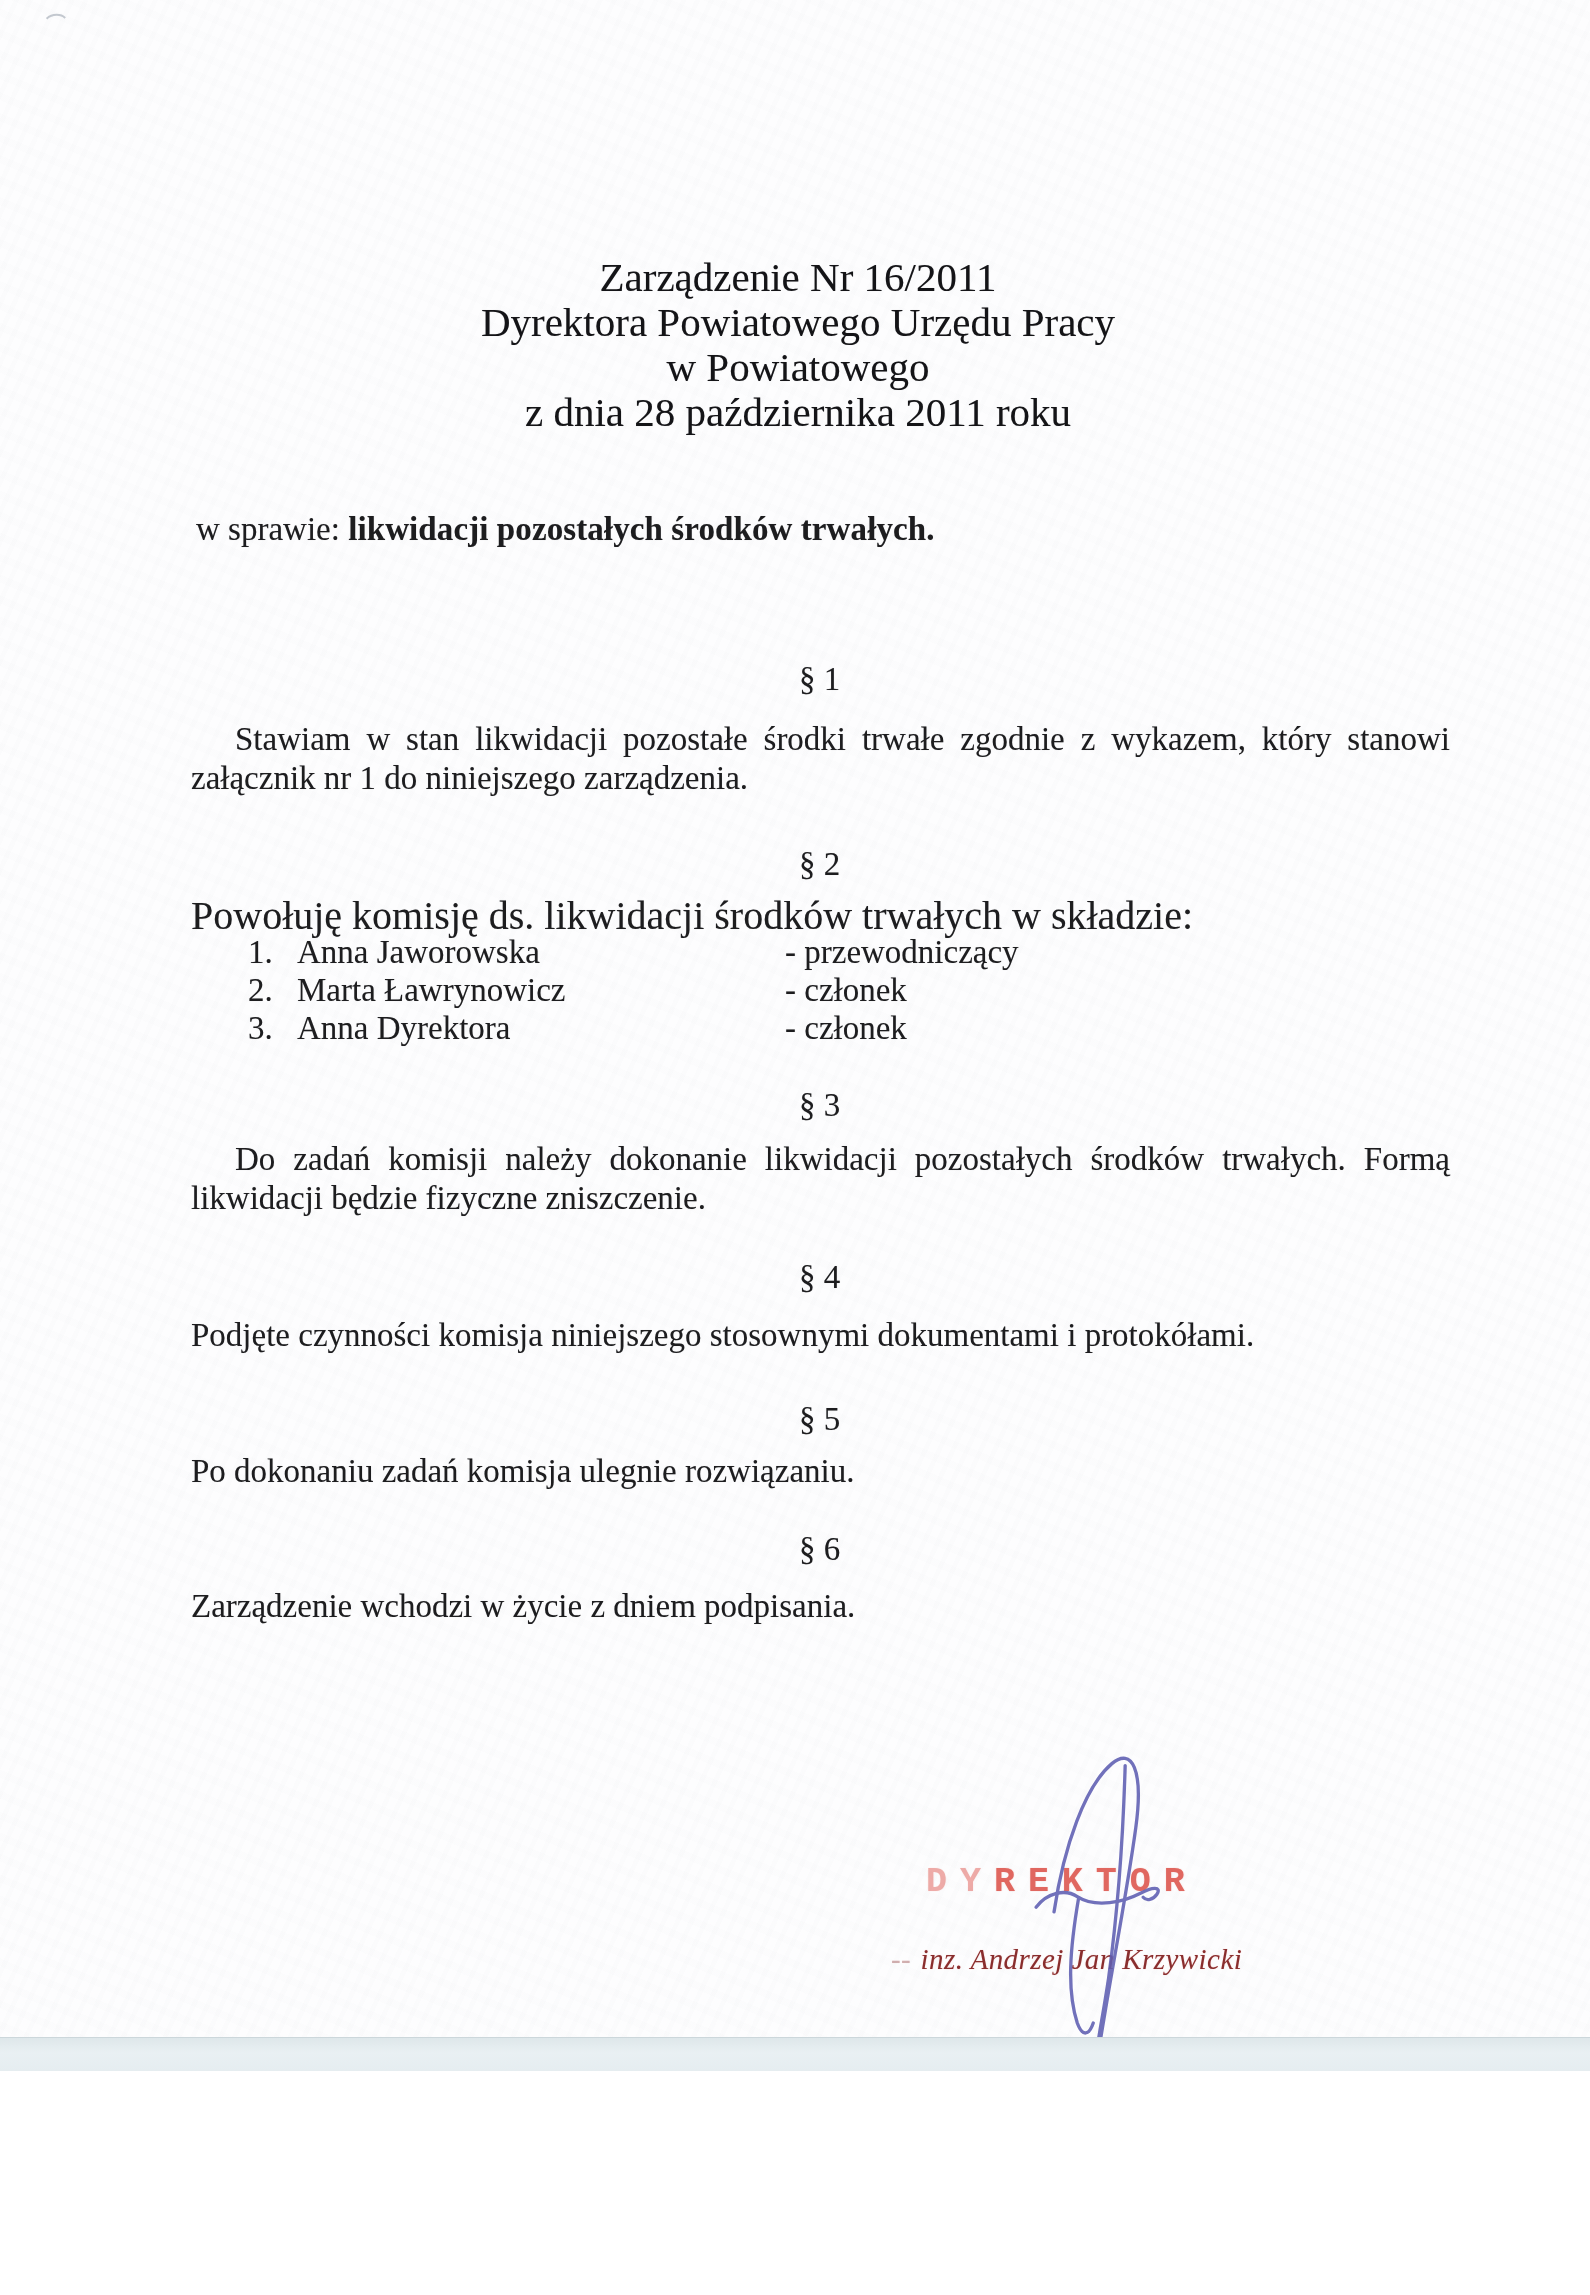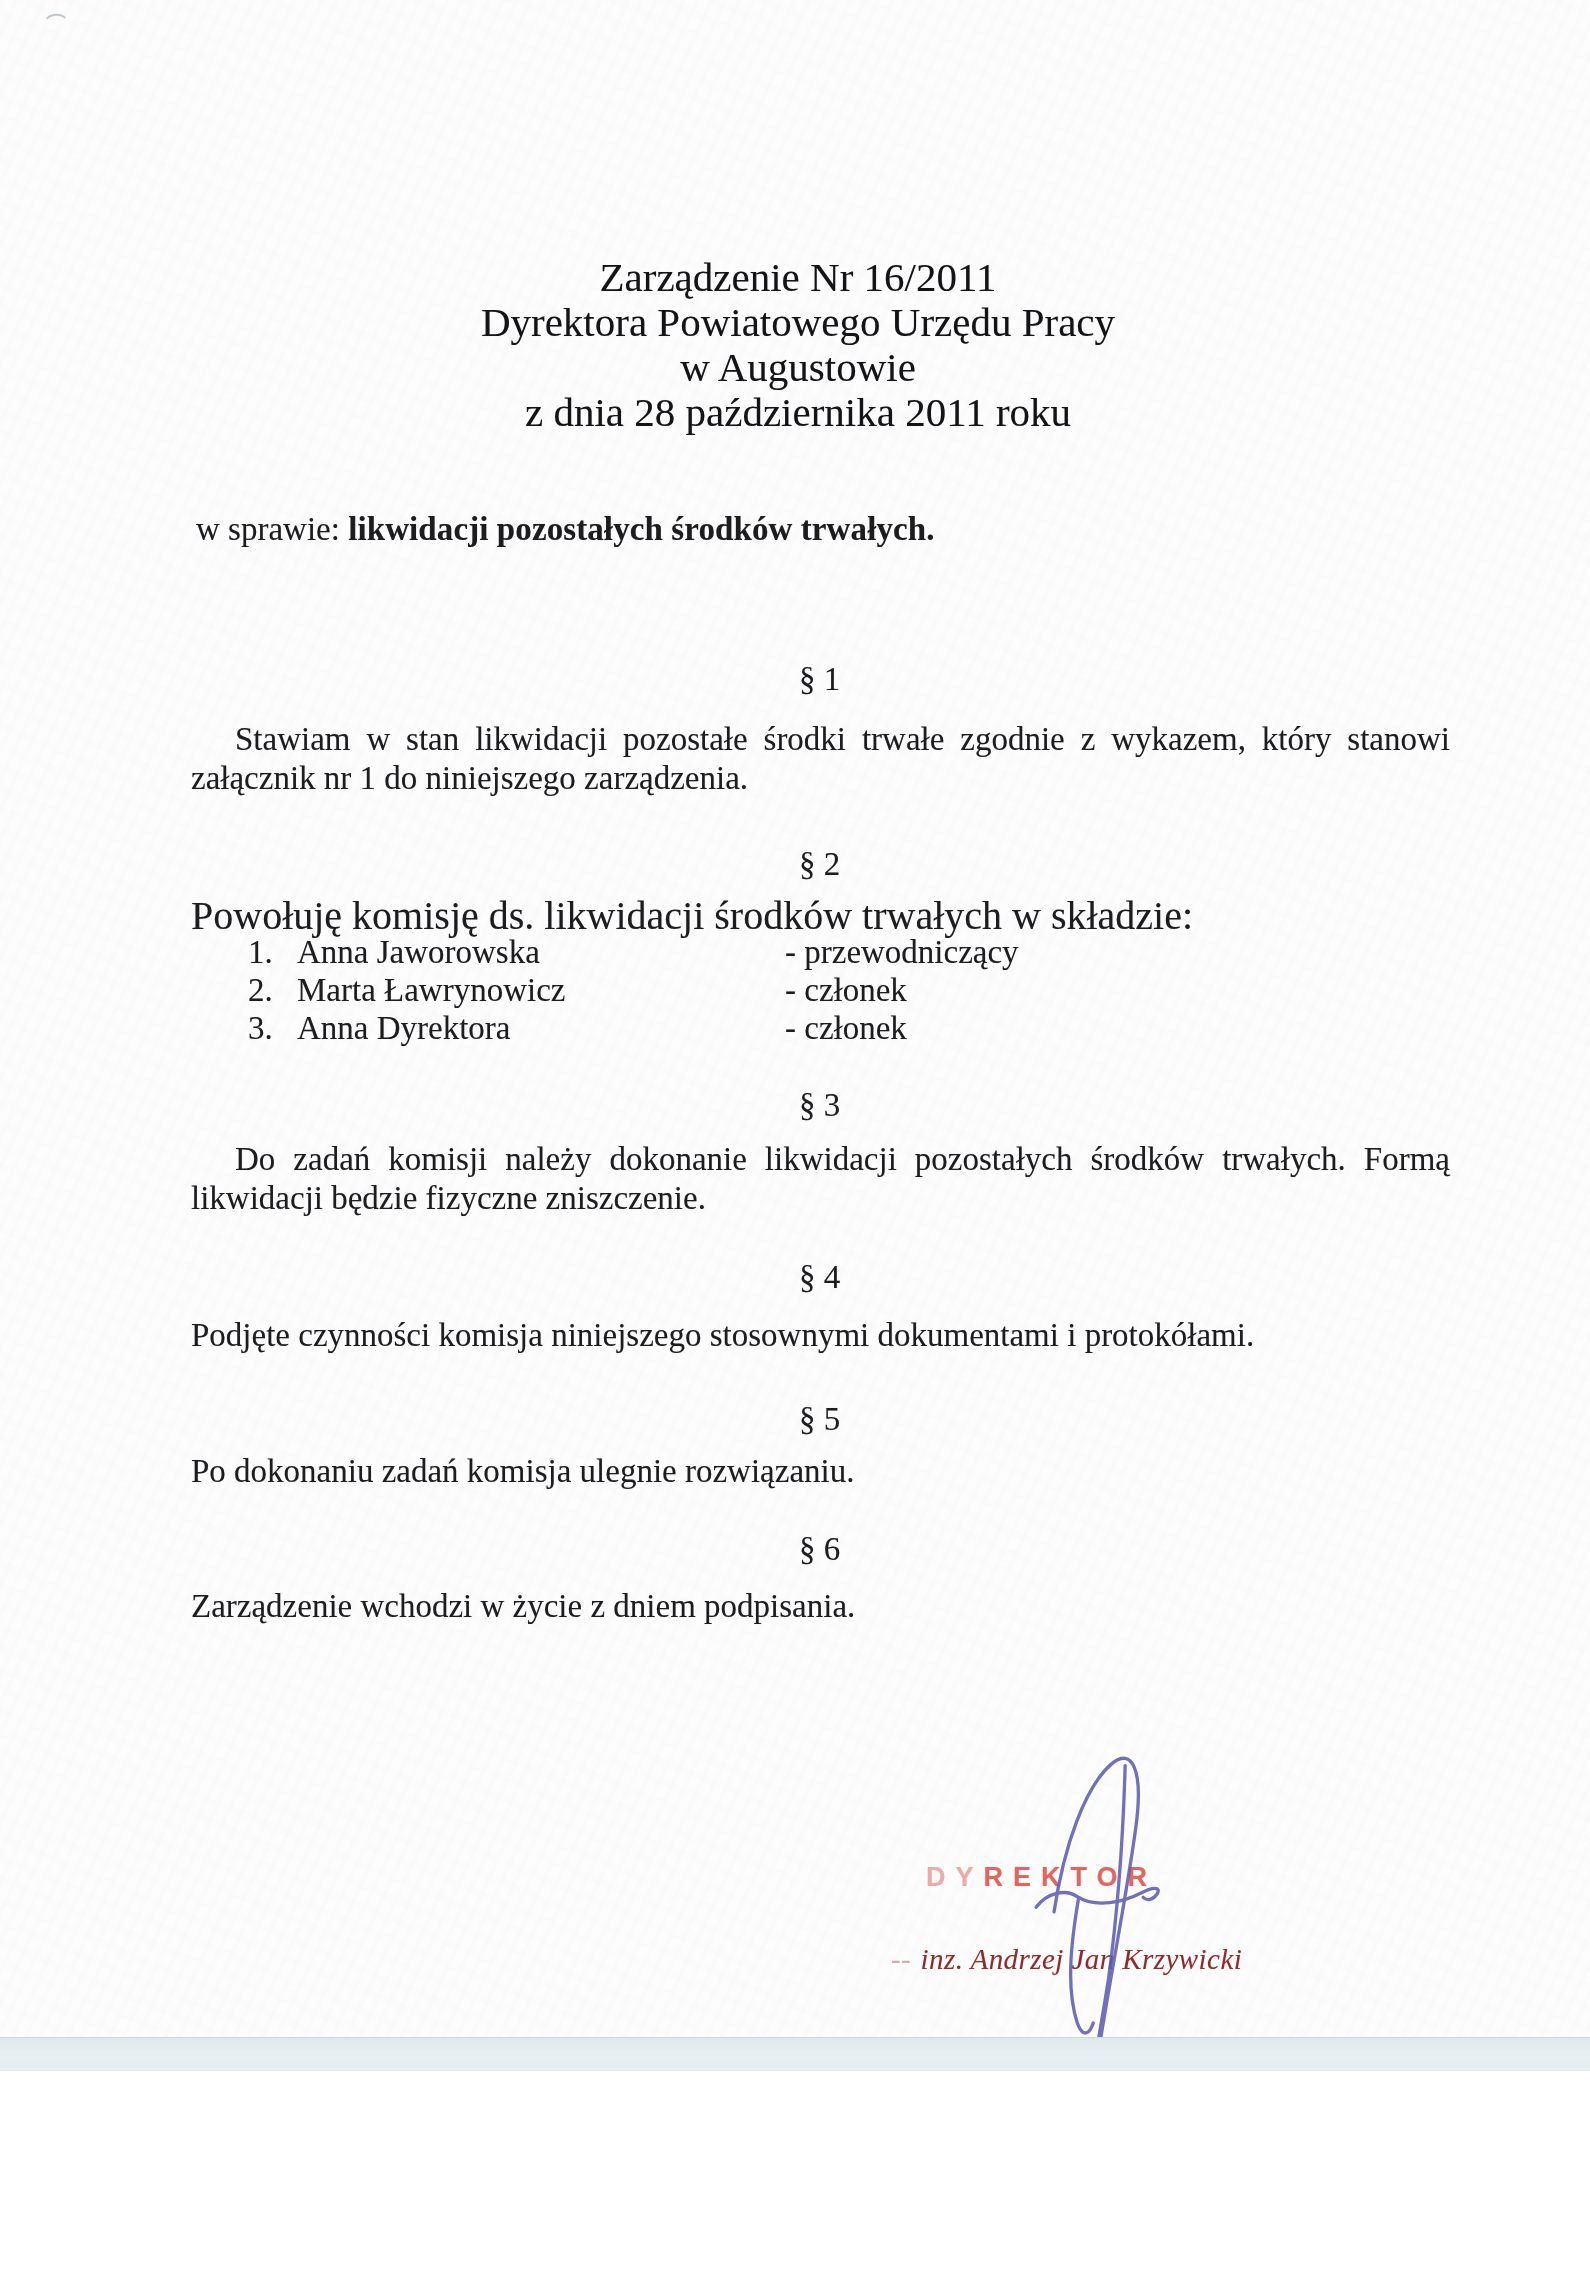--- a/index.html
+++ b/index.html
@@ -38,22 +38,22 @@
   .nline{ display:block;text-align:left; }
   .intro{ position:absolute;left:191px;font-size:40px;white-space:nowrap; }
   .list{ position:absolute;left:191px;width:1259px;font-size:33px; }
   .lrow{ position:relative;height:38px; }
   .lnum{ position:absolute;left:57px; }
   .lname{ position:absolute;left:106px;white-space:nowrap; }
   .lrole{ position:absolute;left:594px;white-space:nowrap; }
   
   .stamp-title{
     position:absolute;left:926px;top:1862px;
-    font-family:Liberation Sans, sans-serif;
-    font-weight:700;font-size:27px;letter-spacing:.37em;
+    font-family:Liberation Mono, monospace;
+    font-weight:700;font-size:35px;letter-spacing:.37em;
     color:#dc4e45;opacity:.85;white-space:nowrap;
     text-shadow:0 0 1.3px rgba(220,78,69,.38);
   }
   .stamp-title .faded{ opacity:.55; }
   .stamp-name{
     position:absolute;left:891px;top:1943px;
     font-style:italic;font-size:29px;letter-spacing:.015em;
     color:#7f1d1d;opacity:.92;white-space:nowrap;
     text-shadow:0 0 1px rgba(224,88,80,.45);
   }
@@ -76,21 +76,21 @@
   }
 </style>
 </head>
 <body>
 
 <div class="page">
 
   <div class="title-block doc-text">
     <div>Zarządzenie Nr 16/2011</div>
     <div>Dyrektora Powiatowego Urzędu Pracy</div>
-    <div>w Augustowie</div>
+    <div>w Powiatowego</div>
     <div>z dnia 28 października 2011 roku</div>
   </div>
 
   <div class="subject doc-text">
     <span>w sprawie:</span>
     <span> </span>
     <b>likwidacji pozostałych środków trwałych.</b>
   </div>
 
   <div class="sec-head doc-text" style="top:661px">§ 1</div>

